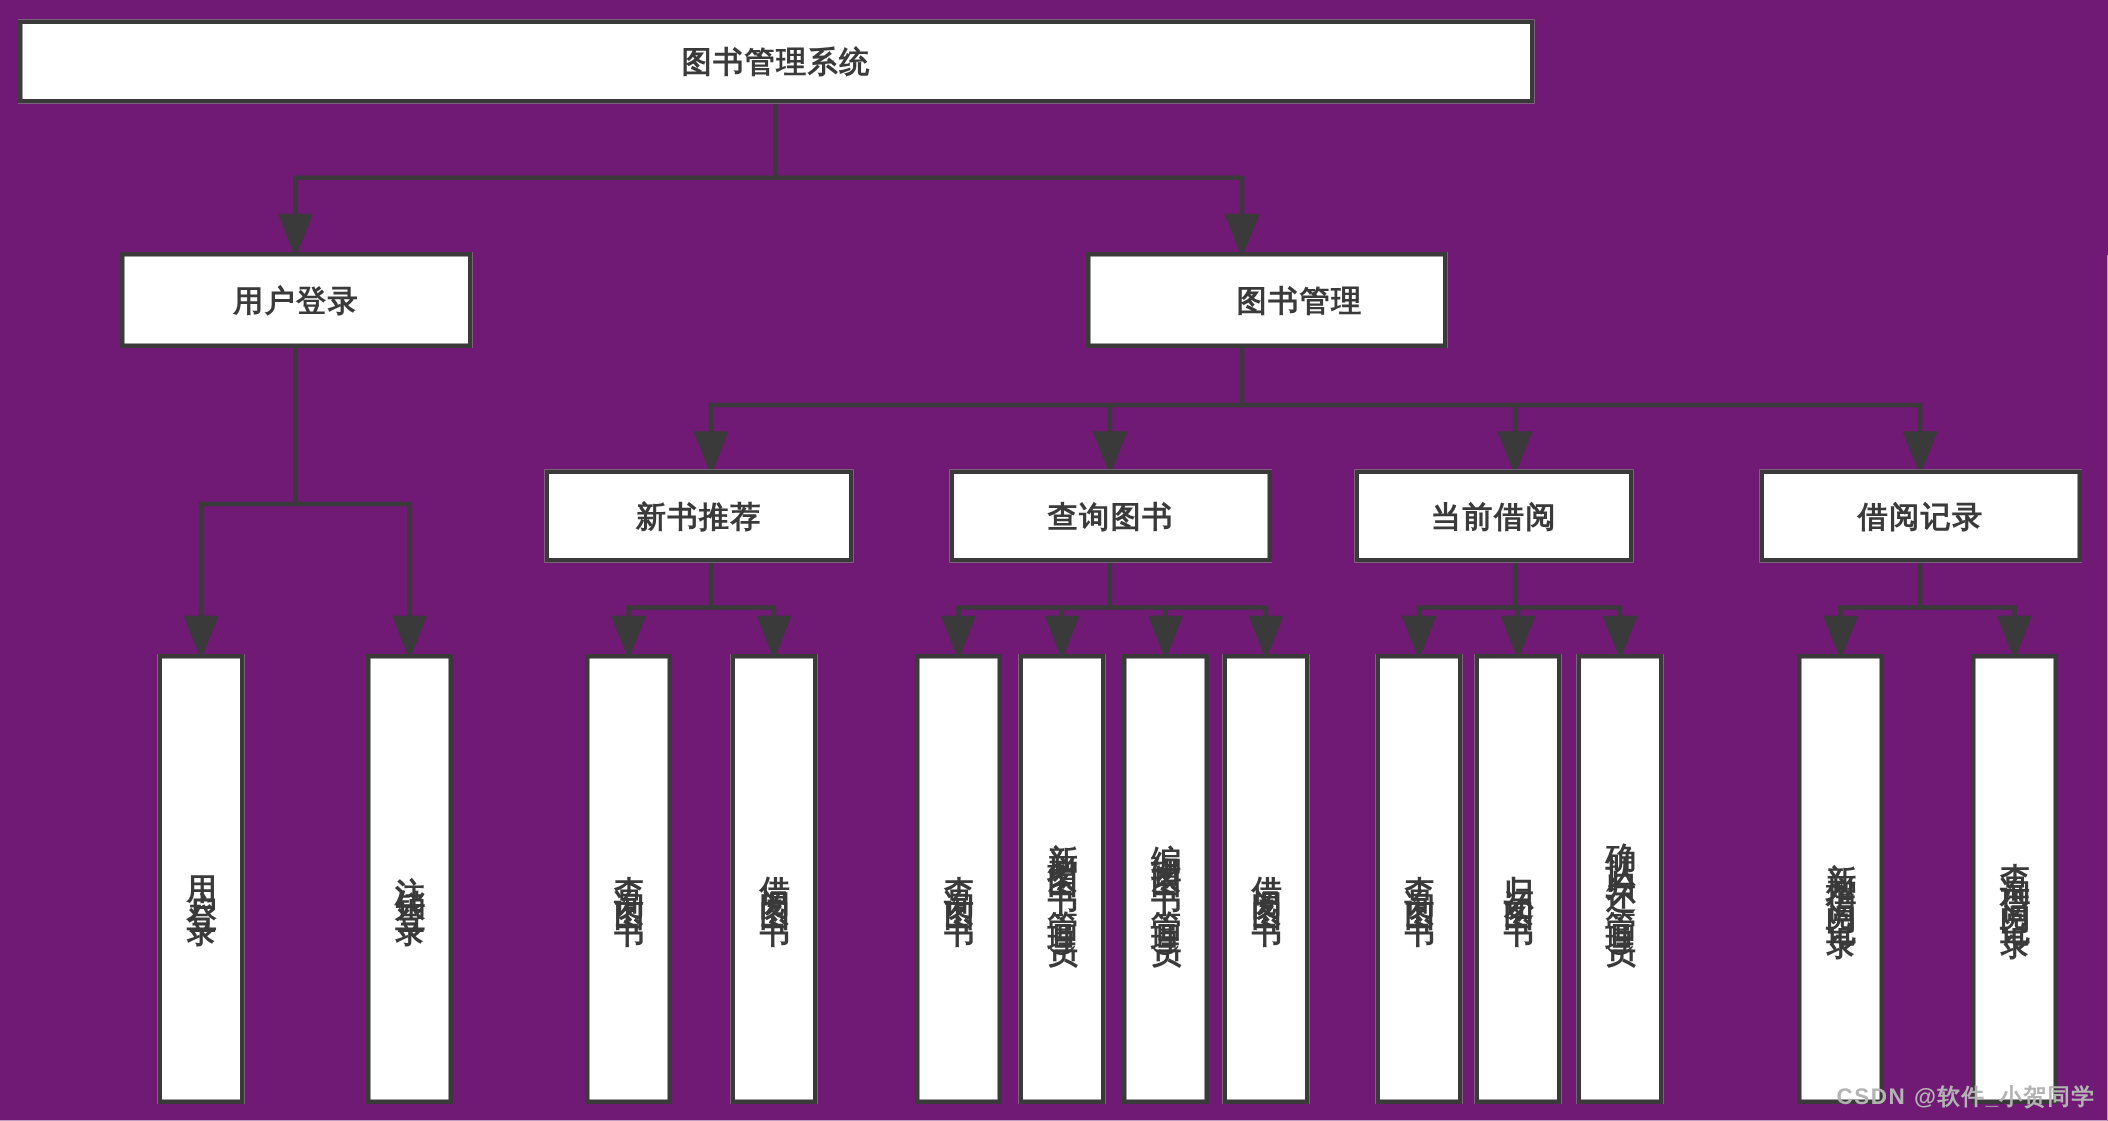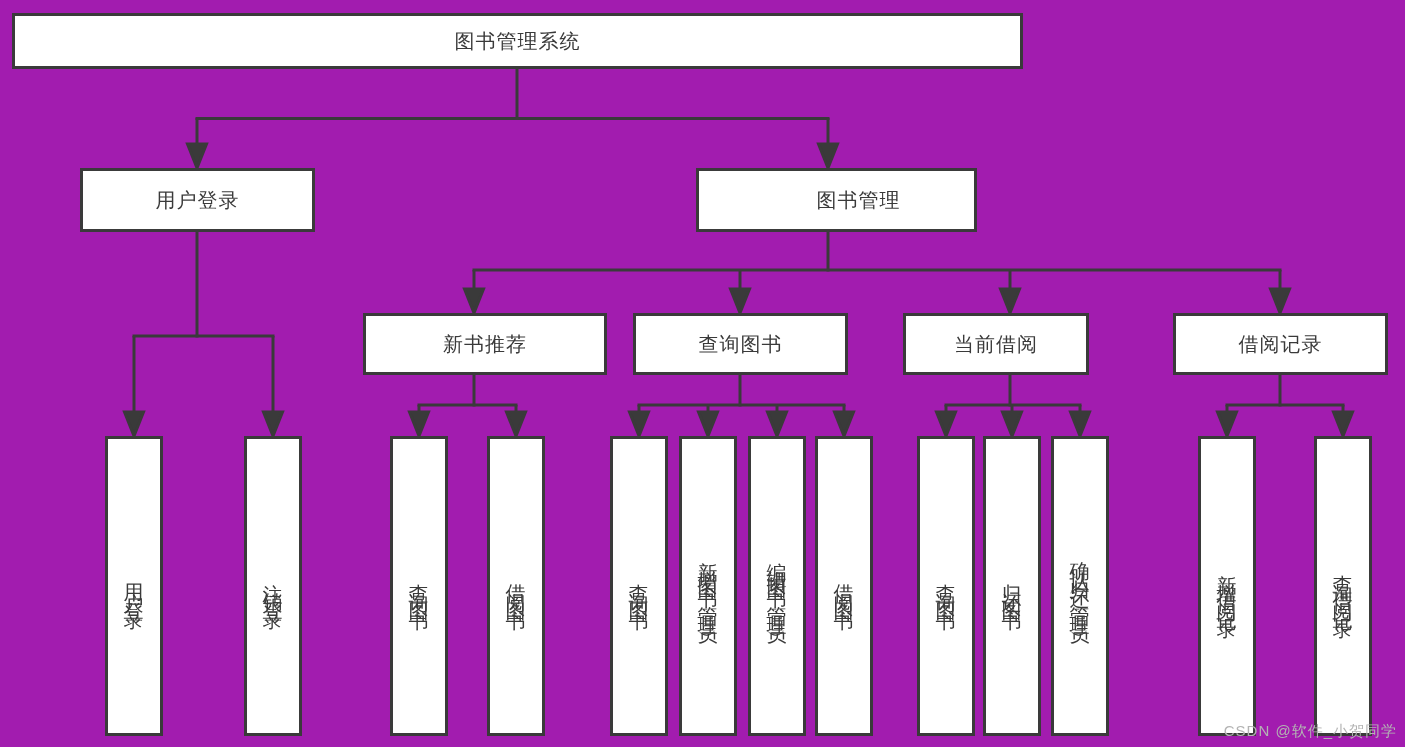--- a/index.html
+++ b/index.html
@@ -5,22 +5,23 @@
   * { margin: 0; padding: 0; box-sizing: border-box; }
   html, body { background: #ffffff; }
   body {
     font-family: "Liberation Sans", "DejaVu Sans", sans-serif;
     color: #3a3a3a;
   }
   .canvas {
     position: relative;
     width: 1405px;
     height: 747px;
-    background: #a21caf;
+    background: #701a75;
     overflow: hidden;
+    font-weight: bold;
   }
   .connectors {
     position: absolute;
     left: 0; top: 0;
     width: 1405px; height: 747px;
     z-index: 1;
   }
   .node {
     position: absolute;
     border: 3px solid #3a3a3a;
@@ -28,23 +29,23 @@
     display: flex;
     align-items: center;
     justify-content: center;
     z-index: 2;
     font-size: 20px;
     letter-spacing: 1px;
     color: #3a3a3a;
   }
   .node.root   { left: 12px;  top: 13px;  width: 1011px; height: 56px; }
   .node.l2a    { left: 80px;  top: 168px; width: 235px;  height: 64px; }
-  .node.l2b    { left: 696px; top: 168px; width: 281px;  height: 64px; padding-left: 44px; }
+  .node.l2b    { left: 724px; top: 168px; width: 241px;  height: 64px; padding-left: 44px; }
   .node.l3     { top: 313px;  height: 62px; }
-  .node.l3a    { left: 363px;  width: 244px; }
+  .node.l3a    { left: 363px;  width: 206px; }
   .node.l3b    { left: 633px;  width: 215px; }
   .node.l3c    { left: 903px;  width: 186px; }
   .node.l3d    { left: 1173px; width: 215px; }
   .node.leaf   { top: 436px; width: 58px; height: 300px; }
   .leaf .vtext {
     writing-mode: vertical-rl;
     text-orientation: upright;
     letter-spacing: 9px;
     font-size: 20px;
     line-height: 1;

